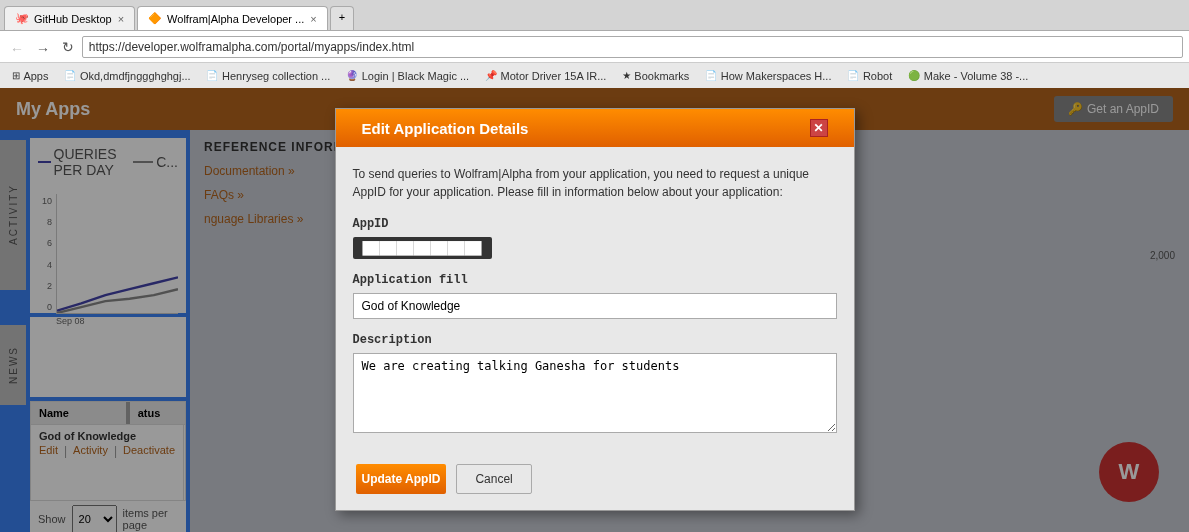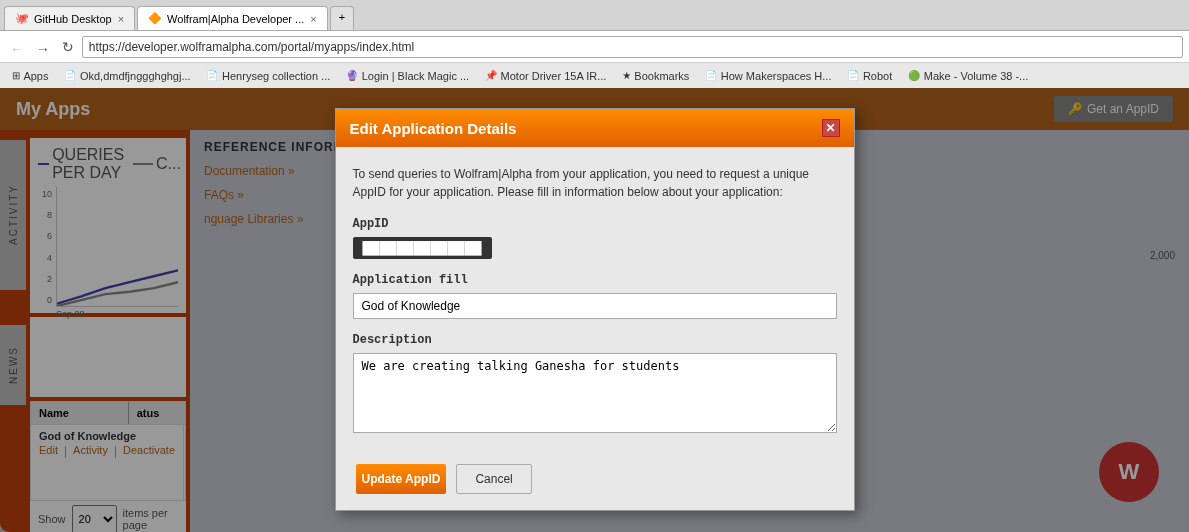--- a/index.html
+++ b/index.html
@@ -17,40 +17,40 @@
 
     .address-bar { background: white; display: flex; align-items: center; padding: 3px 6px; border-top: 1px solid #aaa; height: 32px; gap: 4px; }
     .nav-btn { background: none; border: none; font-size: 14px; color: #555; cursor: pointer; padding: 2px 4px; }
     .nav-btn.disabled { color: #bbb; }
     .address-input { flex: 1; border: 1px solid #aaa; border-radius: 2px; padding: 2px 6px; font-size: 12px; height: 22px; color: #333; }
     .bookmarks-bar { background: #e8e8e8; display: flex; align-items: center; padding: 2px 6px; height: 26px; border-top: 1px solid #ccc; gap: 4px; font-size: 11px; overflow: hidden; }
     .bookmark-item { display: flex; align-items: center; gap: 3px; padding: 1px 6px; border-radius: 3px; cursor: pointer; white-space: nowrap; color: #333; }
     .bm-icon { font-size: 10px; }
 
     
-    .app-area { background: #c2410c; width: 100%; height: calc(532px - 88px); position: relative; border-radius: 9px; }
+    .app-area { background: #3b82f6; width: 100%; height: calc(532px - 88px); position: relative; }
 
     
     .top-bar { background: #b5651d; color: white; display: flex; align-items: center; justify-content: space-between; padding: 8px 16px; height: 42px; }
     .top-bar-title { font-size: 18px; font-weight: bold; color: white; }
     .get-appid-btn { background: #888; color: white; border: none; padding: 6px 14px; border-radius: 3px; font-size: 12px; cursor: pointer; display: flex; align-items: center; gap: 4px; }
 
     
     .left-sidebar { width: 190px; min-width: 190px; position: relative; }
     .app-link { color: #b5651d; text-decoration: none; font-size: 11px; cursor: pointer; }
     .separator { color: #999; }
 
     
     .right-panel { flex: 1; background: #c8ccd4; padding: 12px; }
     .ref-link { color: #b5651d; font-size: 12px; display: block; margin-bottom: 10px; text-decoration: none; cursor: pointer; }
 
     
     .modal-overlay { position: absolute; top: 0; left: 0; right: 0; bottom: 0; background: rgba(0,0,0,0.4); z-index: 100; display: flex; align-items: flex-start; justify-content: center; padding-top: 20px; }
     .modal { background: #e8e8e8; border: 1px solid #999; width: 520px; box-shadow: 4px 4px 12px rgba(0,0,0,0.4); }
-    .modal-header { background: linear-gradient(to bottom, #ff8c00, #e06000); color: white; padding: 10px 14px; display: flex; align-items: center; justify-content: space-between; gap: 24px; }
+    .modal-header { background: linear-gradient(to bottom, #ff8c00, #e06000); color: white; padding: 10px 26px; display: flex; align-items: center; justify-content: space-between; gap: 24px; }
     .modal-title { font-size: 15px; font-weight: bold; color: white; }
     .modal-close { background: #cc4444; border: 1px solid #aa2222; color: white; width: 18px; height: 18px; display: flex; align-items: center; justify-content: center; font-size: 12px; cursor: pointer; font-weight: bold; }
     .modal-body { padding: 18px 17px; }
     .modal-desc { font-size: 12px; color: #333; margin-bottom: 16px; line-height: 1.5; }
     .modal-label { font-size: 12px; font-weight: bold; color: #333; margin-bottom: 6px; font-family: Liberation Mono, monospace; }
     .modal-input { width: 100%; border: 1px solid #aaa; padding: 5px 8px; font-size: 12px; margin-bottom: 14px; background: white; }
     .modal-textarea { width: 100%; border: 1px solid #aaa; padding: 5px 8px; font-size: 12px; height: 80px; background: white; resize: vertical; }
     .modal-footer { padding: 10px 20px 16px; display: flex; gap: 10px; }
     .update-btn { background: linear-gradient(to bottom, #ff8c00, #e06000); color: white; border: none; padding: 7px 6px; font-size: 12px; cursor: pointer; border-radius: 2px; font-weight: bold; }
     .cancel-btn { background: #e8e8e8; color: #333; border: 1px solid #aaa; padding: 7px 18px; font-size: 12px; cursor: pointer; border-radius: 2px; }
@@ -130,21 +130,21 @@
 
   <div style="display:flex; height: calc(100% - 42px);">
 
     <div class="left-sidebar" style="position:relative; width:190px;">
 
       <div style="position:absolute; left:0; top:10px; width:26px; background:#c0c0c0; height:150px; display:flex; align-items:center; justify-content:center;">
         <span style="writing-mode:vertical-rl; transform:rotate(180deg); font-size:10px; color:#555; text-transform:uppercase; letter-spacing:2px;">ACTIVITY</span>
       </div>
 
       <div style="background:white; margin:8px 4px 4px 30px; padding:8px; height:175px;">
-        <div style="display:flex; margin-bottom:5px; font-size:16px; color:#555;">
+        <div style="display:flex; margin-bottom:16px; font-size:14px; color:#555;">
           <div style="display:flex; align-items:center; gap:3px;">
             <div style="width:20px; height:2px; background:#4444aa;"></div>
             <span>QUERIES PER DAY</span>
           </div>
           <div style="display:flex; align-items:center; gap:3px;">
             <div style="width:20px; height:2px; background:#888;"></div>
             <span>C...</span>
           </div>
         </div>
         <div style="display:flex; height:120px;">
@@ -167,21 +167,21 @@
       </div>
 
       <div style="position:absolute; left:0; top:195px; width:26px; background:#c0c0c0; height:80px; display:flex; align-items:center; justify-content:center;">
         <span style="writing-mode:vertical-rl; transform:rotate(180deg); font-size:10px; color:#555; text-transform:uppercase; letter-spacing:2px;">NEWS</span>
       </div>
 
       <div style="background:white; margin:4px 4px 4px 30px; height:80px;"></div>
 
       <div style="background:white; margin:2px 4px 0 30px;">
         <div style="display:flex; background:#e8e8e8; border:1px solid #ddd; font-size:11px; font-weight:bold;">
-          <div style="padding:5px 8px; flex:2; border-right:1px solid #a3a3a3;">Name</div>
+          <div style="padding:5px 8px; flex:2; border-right:4px solid #a3a3a3;">Name</div>
           <div style="padding:5px 8px; flex:1;">atus</div>
         </div>
         <div style="display:flex; background:white; border:1px solid #ddd; border-top:none;">
           <div style="padding:5px 8px; flex:2; border-right:1px solid #ddd;">
             <div style="font-weight:bold; color:#333; font-size:11px;">God of Knowledge</div>
             <div style="display:flex; gap:6px; margin-top:2px;">
               <a class="app-link">Edit</a>
               <span class="separator">|</span>
               <a class="app-link">Activity</a>
               <span class="separator">|</span>

